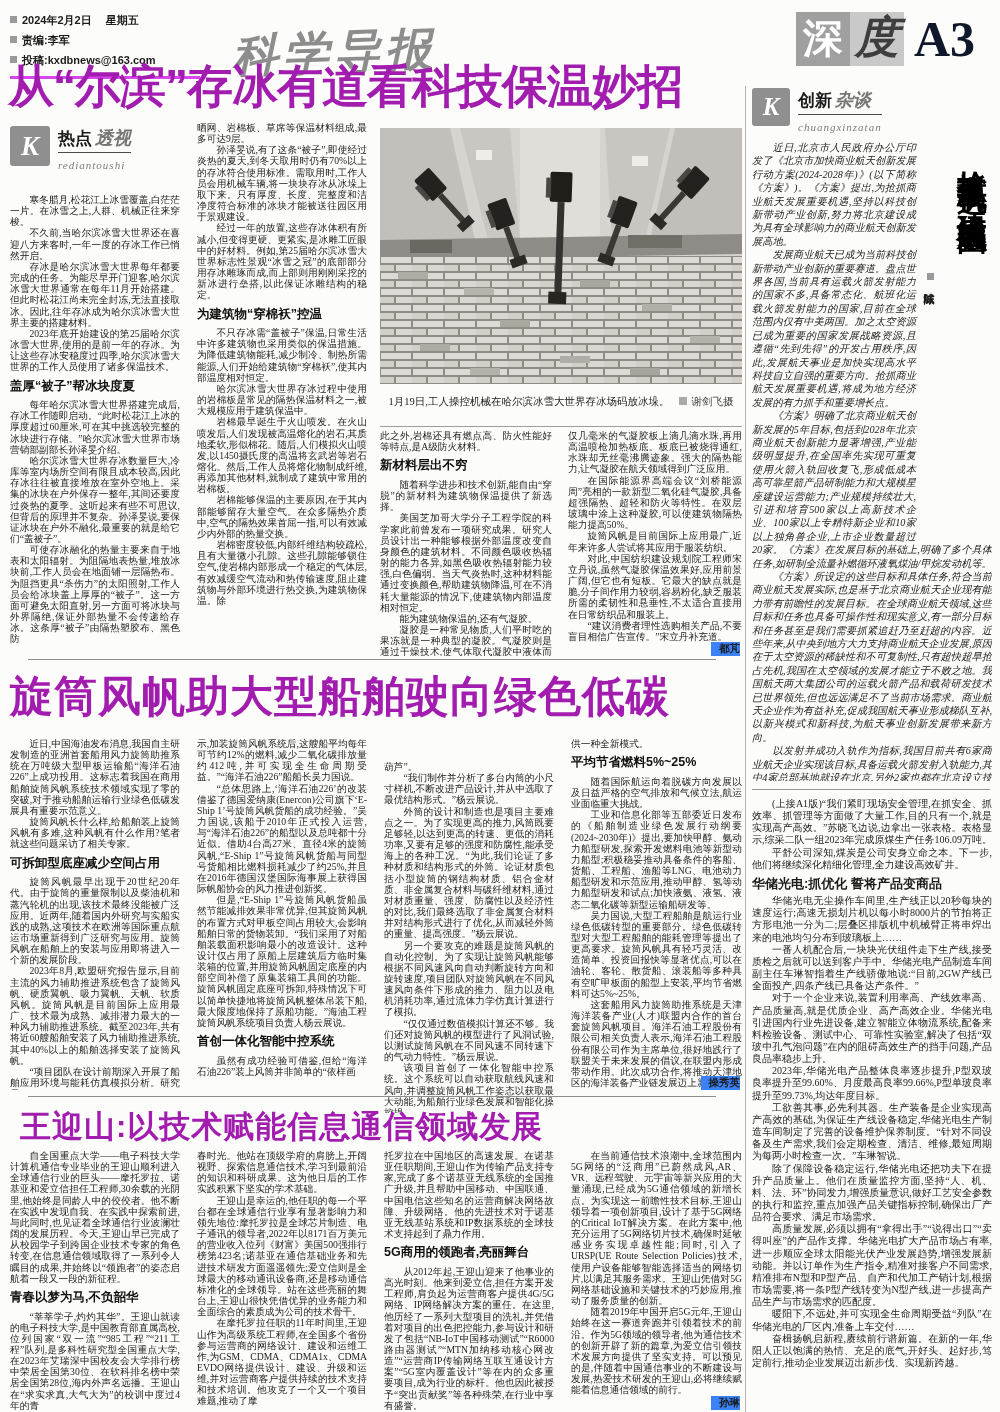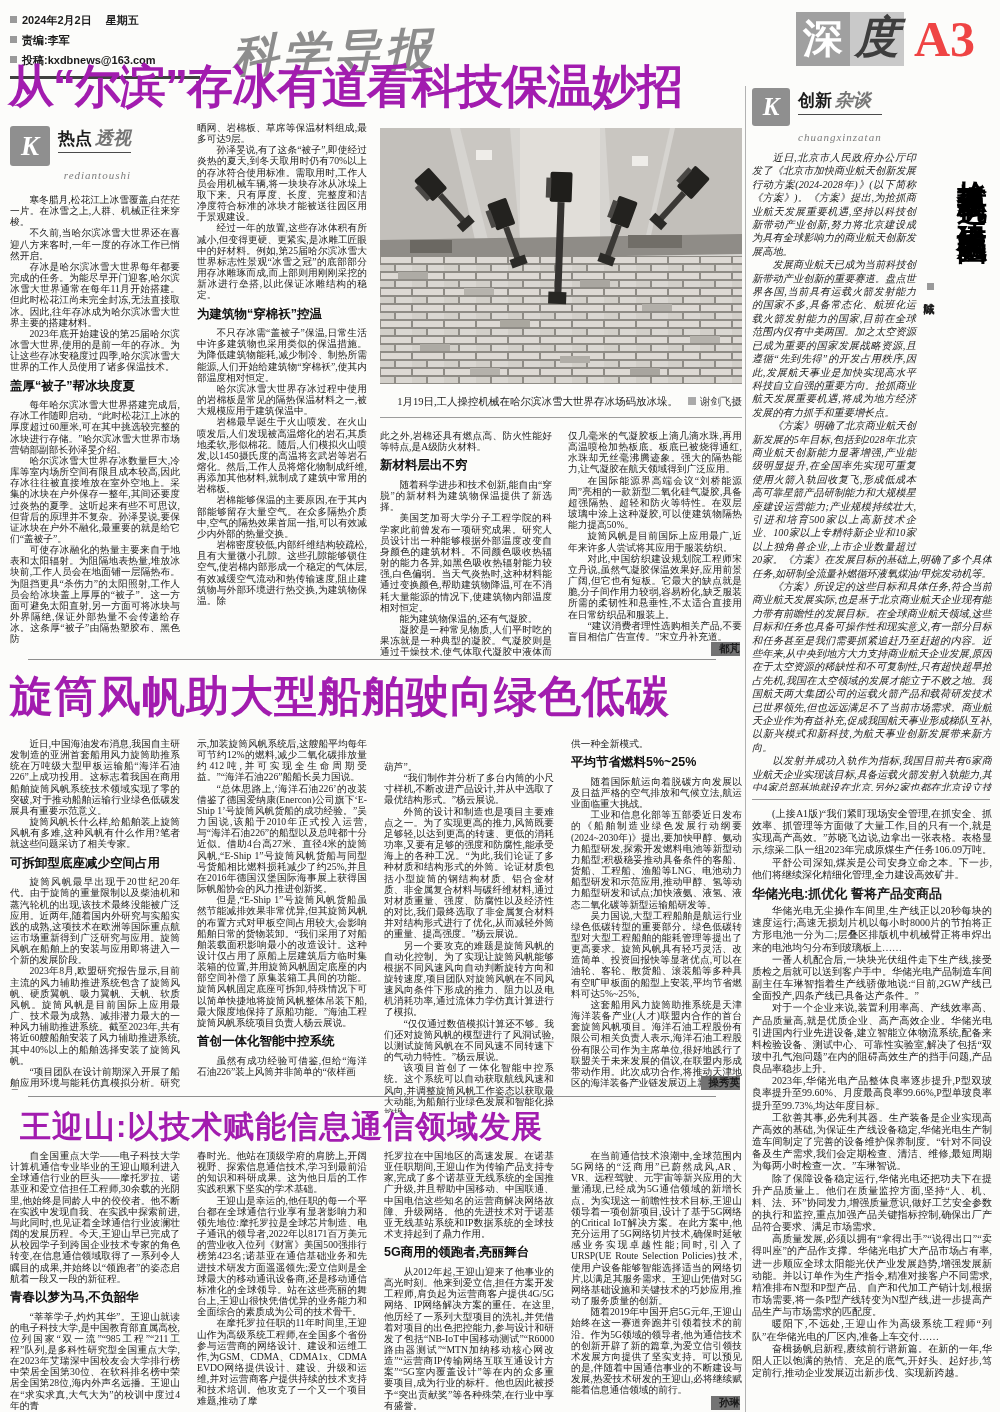--- a/index.html
+++ b/index.html
@@ -1,58 +1,58 @@
 <!DOCTYPE html>
 <html><head>
 <meta charset="utf-8">
 <style>
   html,body{margin:0;padding:0;background:#e9e9e7;}
   .page{position:relative;width:1000px;height:1412px;background:#fcfcfa;overflow:hidden;
         font-family:"Liberation Serif","DejaVu Serif",serif;color:#1b1b1b;}
   .abs{position:absolute;}
   
-  .hdr-info{left:10px;top:10px;width:190px;border-bottom:3px solid #404040;padding-bottom:6px;
+  .hdr-info{left:10px;top:10px;width:190px;border-bottom:3px solid #d946ef;padding-bottom:6px;
             font-family:"Liberation Sans","DejaVu Sans",sans-serif;font-size:11px;font-weight:bold;line-height:20px;}
   .sqr{display:inline-block;width:7px;height:7px;background:#9a9a9a;margin-right:5px;vertical-align:1px;}
   .wk{margin-left:14px;}
   .masthead{left:232px;top:22px;font-size:46px;font-weight:bold;font-style:italic;color:#8d8d8d;
             letter-spacing:5px;transform:rotate(-2deg);white-space:nowrap;}
   .badge{left:796px;top:12px;display:flex;align-items:flex-start;}
   .badge .b1{width:54px;height:54px;background:#a0a0a0;color:#fff;font-size:40px;font-weight:bold;
              text-align:center;line-height:54px;}
   .badge .b2{width:54px;height:54px;background:#c9c9c9;color:#3e3e3e;font-size:44px;font-weight:bold;
              font-style:italic;text-align:center;line-height:52px;}
-  .badge .a3{font-size:50px;font-weight:bold;line-height:54px;margin-left:10px;color:#ef4444;}
+  .badge .a3{font-size:50px;font-weight:bold;line-height:54px;margin-left:10px;color:#0f172a;}
   
   .kicker{display:flex;align-items:flex-start;}
   .kbox{width:40px;height:40px;background:#8f8f8f;border-radius:3px;color:#fff;font-size:27px;
         font-weight:bold;font-style:italic;text-align:center;line-height:40px;flex:0 0 auto;}
   .klabels{margin-left:8px;}
   .klabel-row{border-bottom:1px solid #4a4a4a;padding-bottom:2px;white-space:nowrap;}
   .klabel-bold{font-family:"Liberation Sans","DejaVu Sans",sans-serif;font-weight:bold;font-size:17px;text-align:right;}
   .klabel-script{font-style:italic;font-weight:bold;font-size:18px;color:#767676;margin-left:3px;}
-  .kpinyin{font-style:italic;font-size:11px;color:#7c7c7c;letter-spacing:1px;margin-top:16px;text-align:right;}
+  .kpinyin{font-style:italic;font-size:11px;color:#7c7c7c;letter-spacing:1px;margin-top:6px;}
   
   .h-main{font-family:"Liberation Sans","DejaVu Sans",sans-serif;font-weight:700;color:#a21caf;white-space:nowrap;}
   .h-ice{left:8px;top:56px;font-size:46px;letter-spacing:-1px;}
   .h-ship{left:10px;top:668px;font-size:43px;letter-spacing:1px;}
   .h-wang{left:20px;top:1106px;font-size:31px;letter-spacing:1px;}
   
   .col{position:absolute;overflow:hidden;}
   .news p{margin:0;text-indent:2em;font-size:9.7px;line-height:11.15px;text-align:justify;
           overflow-wrap:anywhere;}
   .news p.ni{text-indent:0;}
   .news .sub{font-family:"Liberation Sans","DejaVu Sans",sans-serif;font-weight:bold;font-size:12.5px;
              line-height:1.25;margin:6px 0 5px;text-indent:0;color:#111;}
-  .byline-abs{position:absolute;right:2px;bottom:0;background:#737373;font-weight:bold;font-size:10.5px;
+  .byline-abs{position:absolute;right:2px;bottom:0;background:#3b82f6;font-weight:bold;font-size:10.5px;
               padding-left:8px;margin-top:11px;}
   .rule{border-top:1px solid #8e8e8e;height:0;}
   
   .photo-wrap{left:380px;top:128px;width:362px;}
-  .caption{font-size:10.5px;text-align:right;padding:7px 0 8px;border-bottom:1px solid #9c9c9c;color:#222;}
+  .caption{font-size:10.5px;text-align:center;padding:7px 0 17px;border-bottom:1px solid #9c9c9c;color:#222;}
   .caption .credit{color:#3a3a3a;margin-left:10px;}
   .caption .csq{display:inline-block;width:8px;height:8px;background:#aaa;margin-right:4px;}
   
   .vrule{left:745px;top:86px;height:1326px;border-left:1px solid #b2b2b2;width:0;}
   .sidebar{left:752px;top:88px;width:240px;height:1324px;}
   .talk-body{position:relative;margin-top:8px;height:640px;overflow:hidden;}
   .talk-spacer{float:right;width:76px;height:400px;}
   .talk-body p{margin:0;text-indent:2em;font-size:10.2px;line-height:13.4px;text-align:justify;
                font-style:italic;overflow-wrap:anywhere;}
   .vtitle{position:absolute;top:6px;right:0;writing-mode:vertical-rl;font-family:"Liberation Sans","DejaVu Sans",sans-serif;
@@ -299,18 +299,18 @@
       <p>(上接A1版)“我们紧盯现场安全管理,在抓安全、抓效率、抓管理等方面做了大量工作,目的只有一个,就是实现高产高效。”苏晓飞边说,边拿出一张表格。表格显示,综采二队一组2023年完成原煤生产任务106.09万吨。</p>
       <p>平舒公司深知,煤炭是公司安身立命之本。下一步,他们将继续深化精细化管理,全力建设高效矿井。</p>
       <p class="sub">华储光电:抓优化  誓将产品变商品</p>
       <p>华储光电无尘操作车间里,生产线正以20秒每块的速度运行;高速无损划片机以每小时8000片的节拍将正方形电池一分为二;层叠区排版机中机械臂正将串焊出来的电池均匀分布到玻璃板上……</p>
       <p>一番人机配合后,一块块光伏组件走下生产线,接受质检之后就可以送到客户手中。华储光电产品制造车间副主任车琳智指着生产线骄傲地说:“目前,2GW产线已全面投产,四条产线已具备达产条件。”</p>
       <p>对于一个企业来说,装置利用率高、产线效率高、产品质量高,就是优质企业、高产高效企业。华储光电引进国内行业先进设备,建立智能立体物流系统,配备来料检验设备、测试中心、可靠性实验室,解决了包括“双玻中孔气泡问题”在内的阻碍高效生产的挡手问题,产品良品率稳步上升。</p>
       <p>2023年,华储光电产品整体良率逐步提升,P型双玻良率提升至99.60%、月度最高良率99.66%,P型单玻良率提升至99.73%,均达年度目标。</p>
       <p>工欲善其事,必先利其器。生产装备是企业实现高产高效的基础,为保证生产线设备稳定,华储光电生产制造车间制定了完善的设备维护保养制度。“针对不同设备及生产需求,我们会定期检查、清洁、维修,最短周期为每两小时检查一次。”车琳智说。</p>
       <p>除了保障设备稳定运行,华储光电还把功夫下在提升产品质量上。他们在质量监控方面,坚持“人、机、料、法、环”协同发力,增强质量意识,做好工艺安全参数的执行和监控,重点加强产品关键指标控制,确保出厂产品符合要求、满足市场需求。</p>
       <p>高质量发展,必须以拥有“拿得出手”“说得出口”“卖得叫座”的产品作支撑。华储光电扩大产品市场占有率,进一步顺应全球太阳能光伏产业发展趋势,增强发展新动能。并以订单作为生产指令,精准对接客户不同需求,精准排布N型和P型产品、自产和代加工产销计划,根据市场需要,将一条P型产线转变为N型产线,进一步提高产品生产与市场需求的匹配度。</p>
-      <p>暖阳下,不远处,王迎山作为高级系统工程师“列队”在华储光电的厂区内,准备上车交付……</p>
+      <p>暖阳下,不远处,并可实现全生命周期受益“列队”在华储光电的厂区内,准备上车交付……</p>
       <p>奋楫扬帆启新程,赓续前行谱新篇。在新的一年,华阳人正以饱满的热情、充足的底气,开好头、起好步,笃定前行,推动企业发展迈出新步伐、实现新跨越。</p>
     </div>
   </div>
 
 </div>
 
 </body></html>

